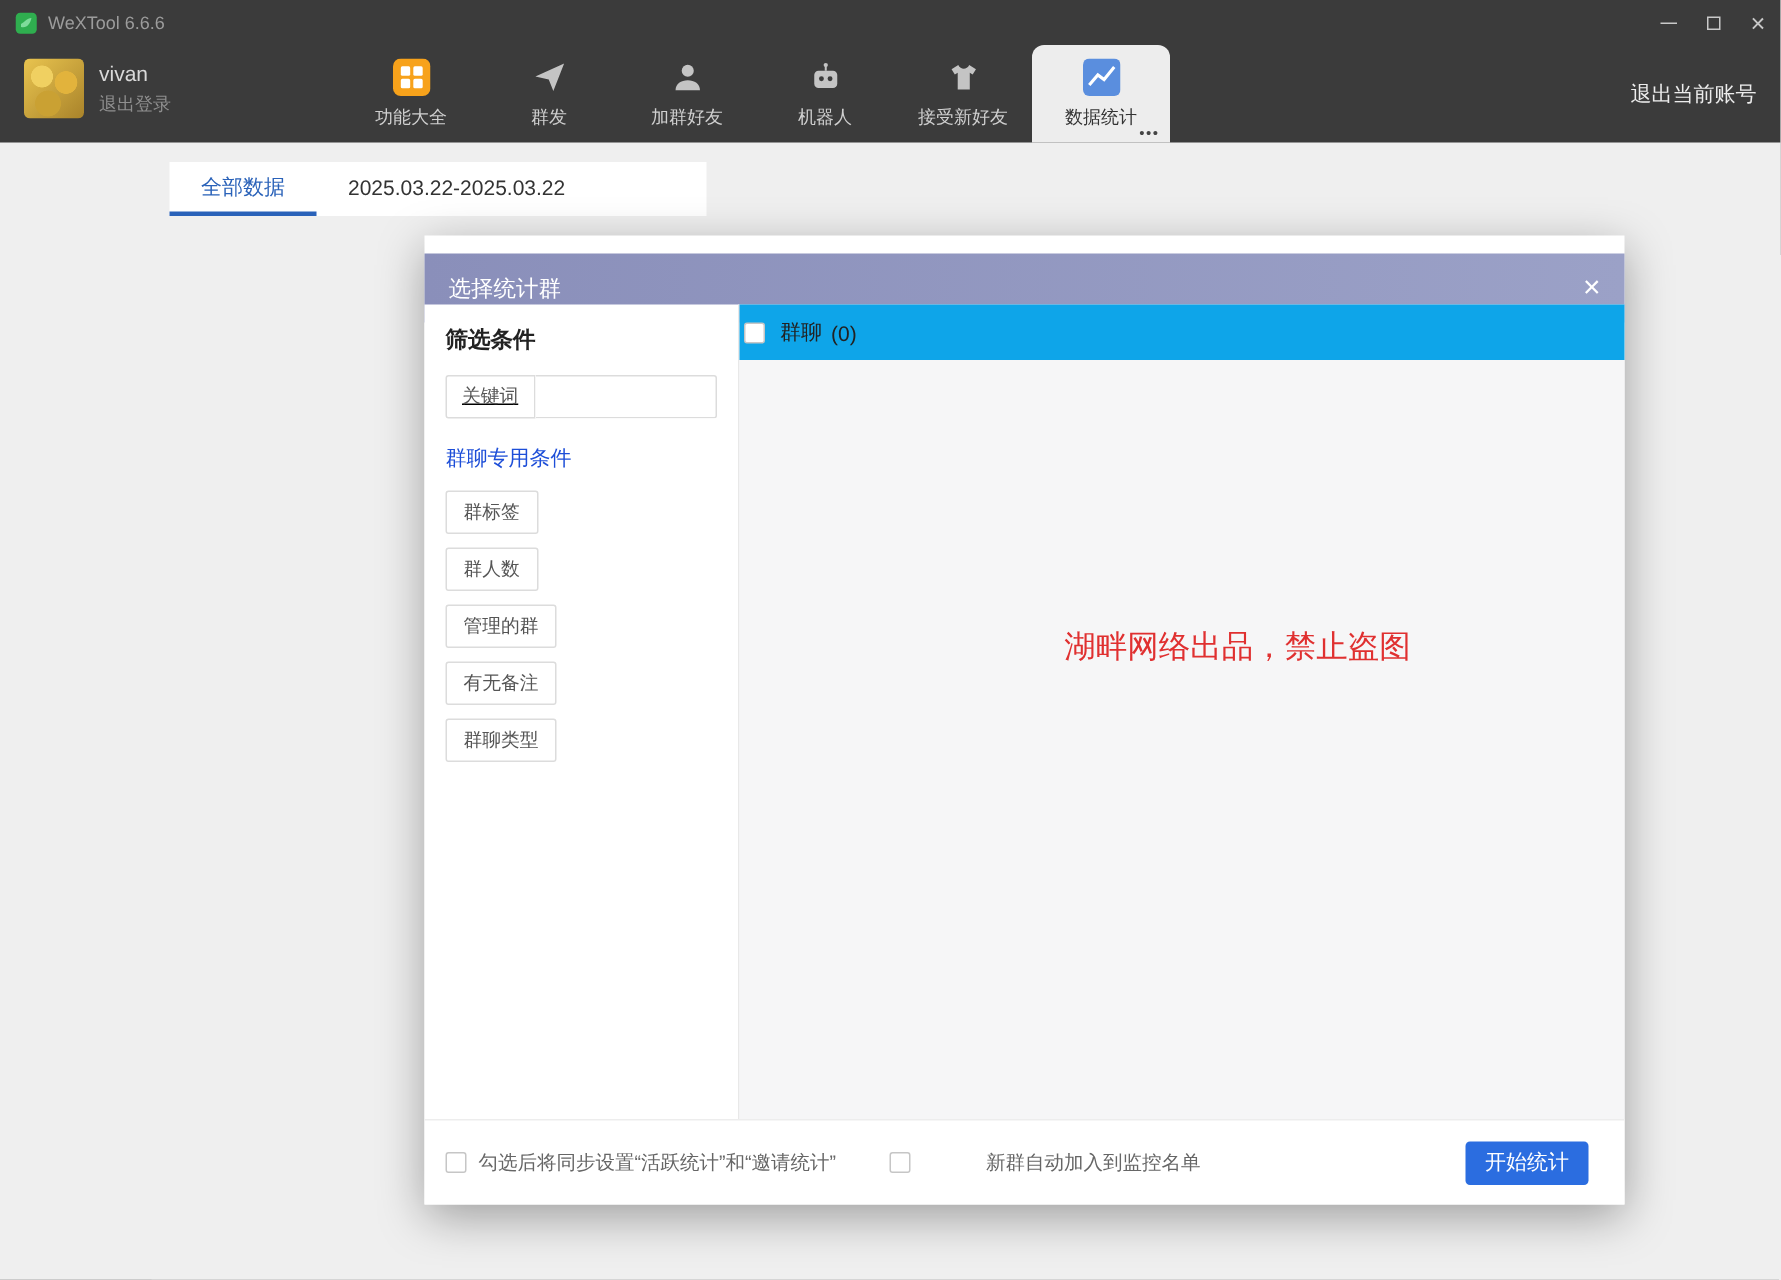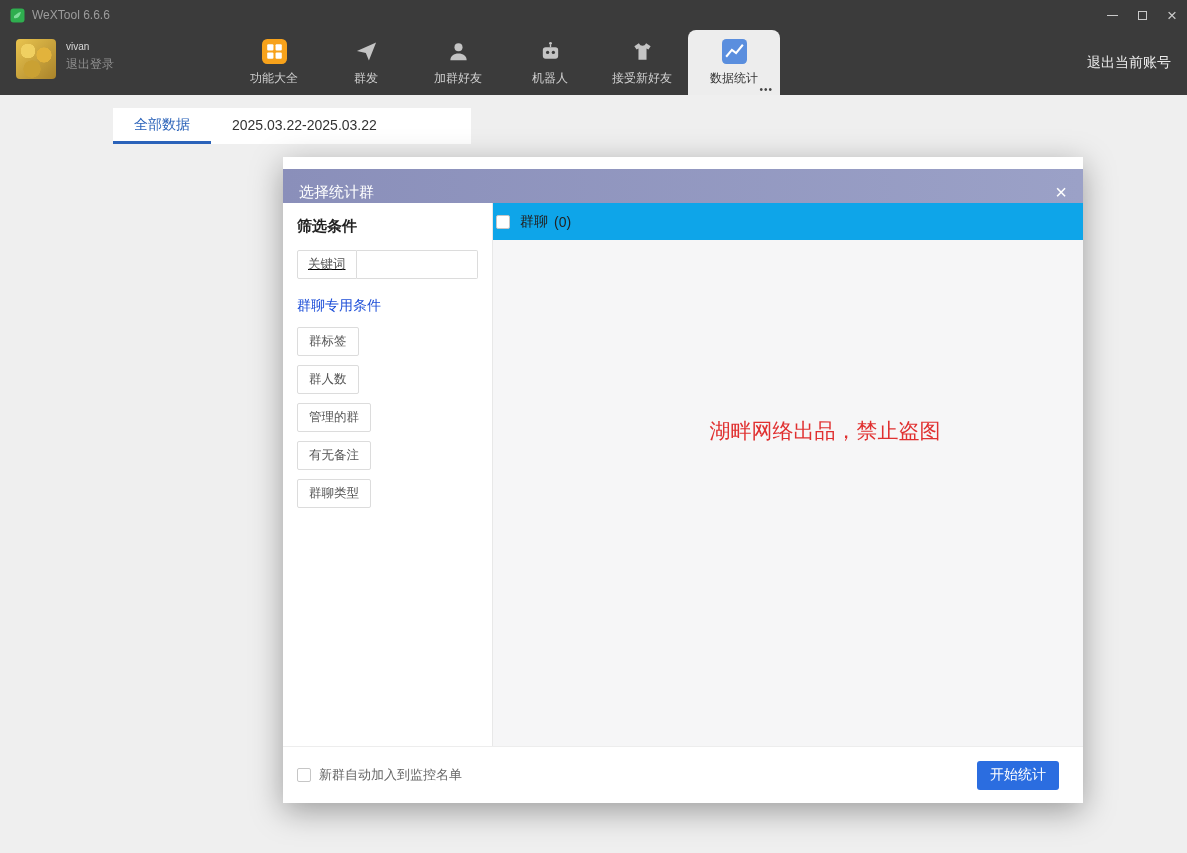--- a/index.html
+++ b/index.html
@@ -21,21 +21,21 @@
   
   .navbar { position:absolute; top:30px; left:0; right:0; height:65px; background:#3b3b3b; z-index:2; }
   .account { position:absolute; left:16px; top:9px; display:flex; }
   .avatar { width:40px; height:40px; border-radius:4px;
             background:
               radial-gradient(circle at 30% 30%, #f0d061 0 18%, transparent 19%),
               radial-gradient(circle at 70% 40%, #e2b33c 0 20%, transparent 21%),
               radial-gradient(circle at 40% 75%, #caa133 0 22%, transparent 23%),
               linear-gradient(135deg,#e9c44f,#a9832a); }
   .account-texts { margin-left:10px; padding-top:2px; }
-  .account-name { color:#d9d9d9; font-size:10px; }
+  .account-name { color:#d9d9d9; font-size:14px; }
   .account-logout { color:#8f8f8f; font-size:12px; margin-top:4px; cursor:pointer; }
 
   .nav-items { position:absolute; left:228px; top:0; height:65px; display:flex; }
   .nav-item { width:92px; height:65px; display:flex; flex-direction:column; align-items:center;
               justify-content:center; gap:6px; cursor:pointer; position:relative; }
   .nav-item .nav-label { font-size:12px; color:#cfcfcf; white-space:nowrap; }
   .nav-item.active { background:#ededed; border-radius:8px 8px 0 0; }
   .nav-item.active .nav-label { color:#333; }
   .nav-icon { width:26px; height:26px; display:flex; align-items:center; justify-content:center; }
   .nav-more { position:absolute; right:7px; bottom:0px; font-size:10px; color:#444; letter-spacing:1px; }
@@ -229,19 +229,23 @@
           <span class="list-header-label">群聊</span>
           <span class="list-header-count">(0)</span>
         </div>
         <div class="watermark">湖畔网络出品，禁止盗图</div>
       </div>
     </div>
 
     <div class="dlg-footer">
       <div class="chk-group">
         <span class="checkbox"></span>
+        <span class="chk-label">勾选后将同步设置“活跃统计”和“邀请统计”</span>
+      </div>
+      <div class="chk-group">
+        <span class="checkbox"></span>
         <span class="chk-label">新群自动加入到监控名单</span>
       </div>
       <button class="start-btn">开始统计</button>
     </div>
   </div>
 
 </div>
 
 </body></html>

